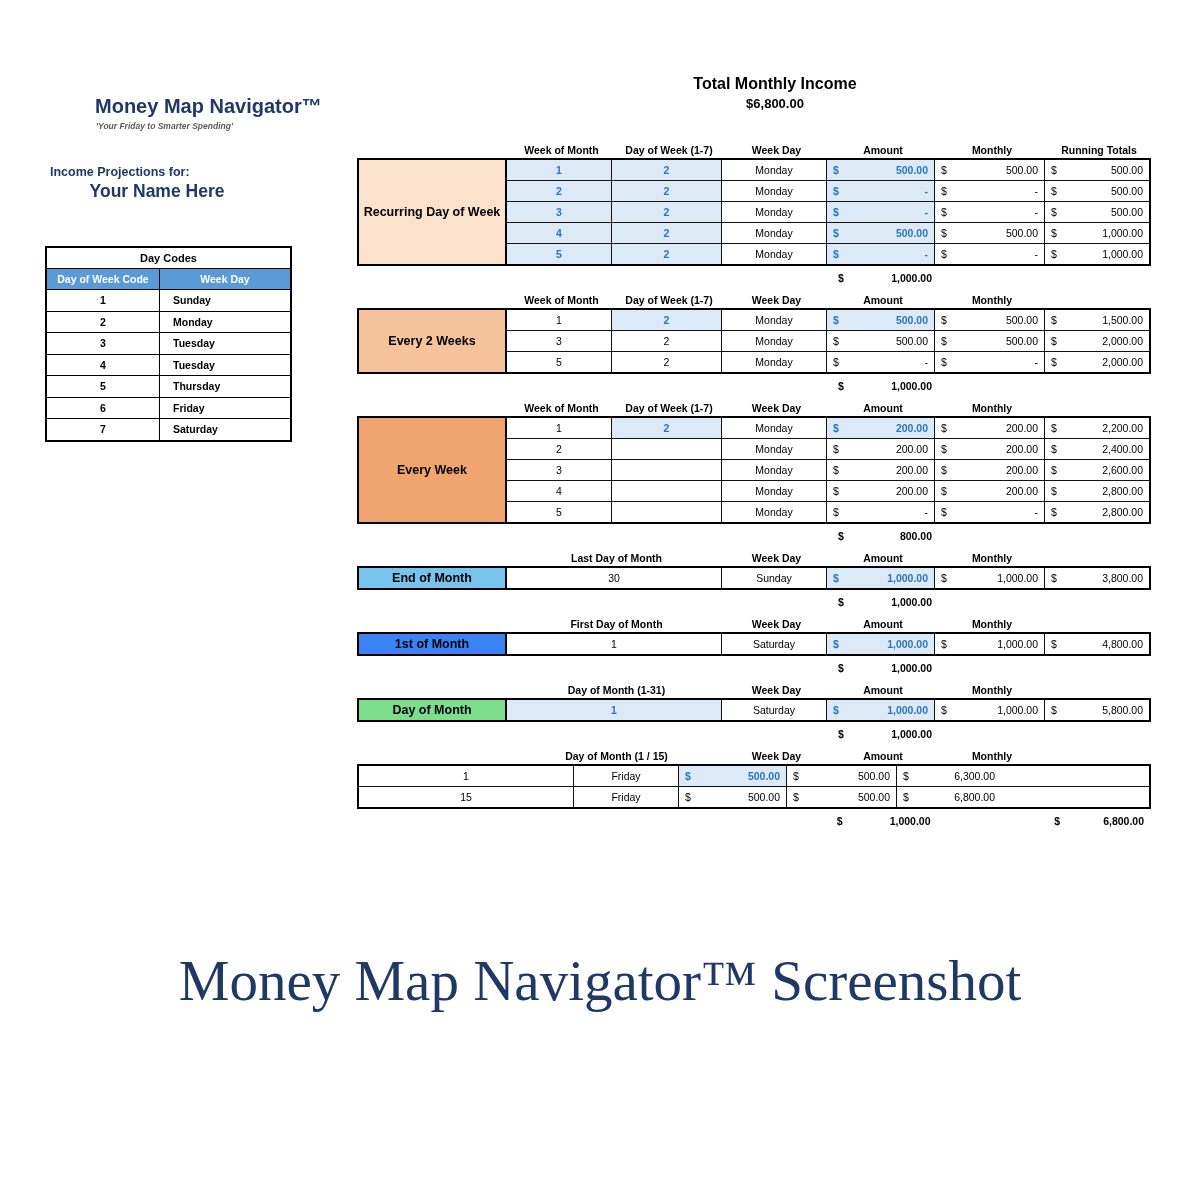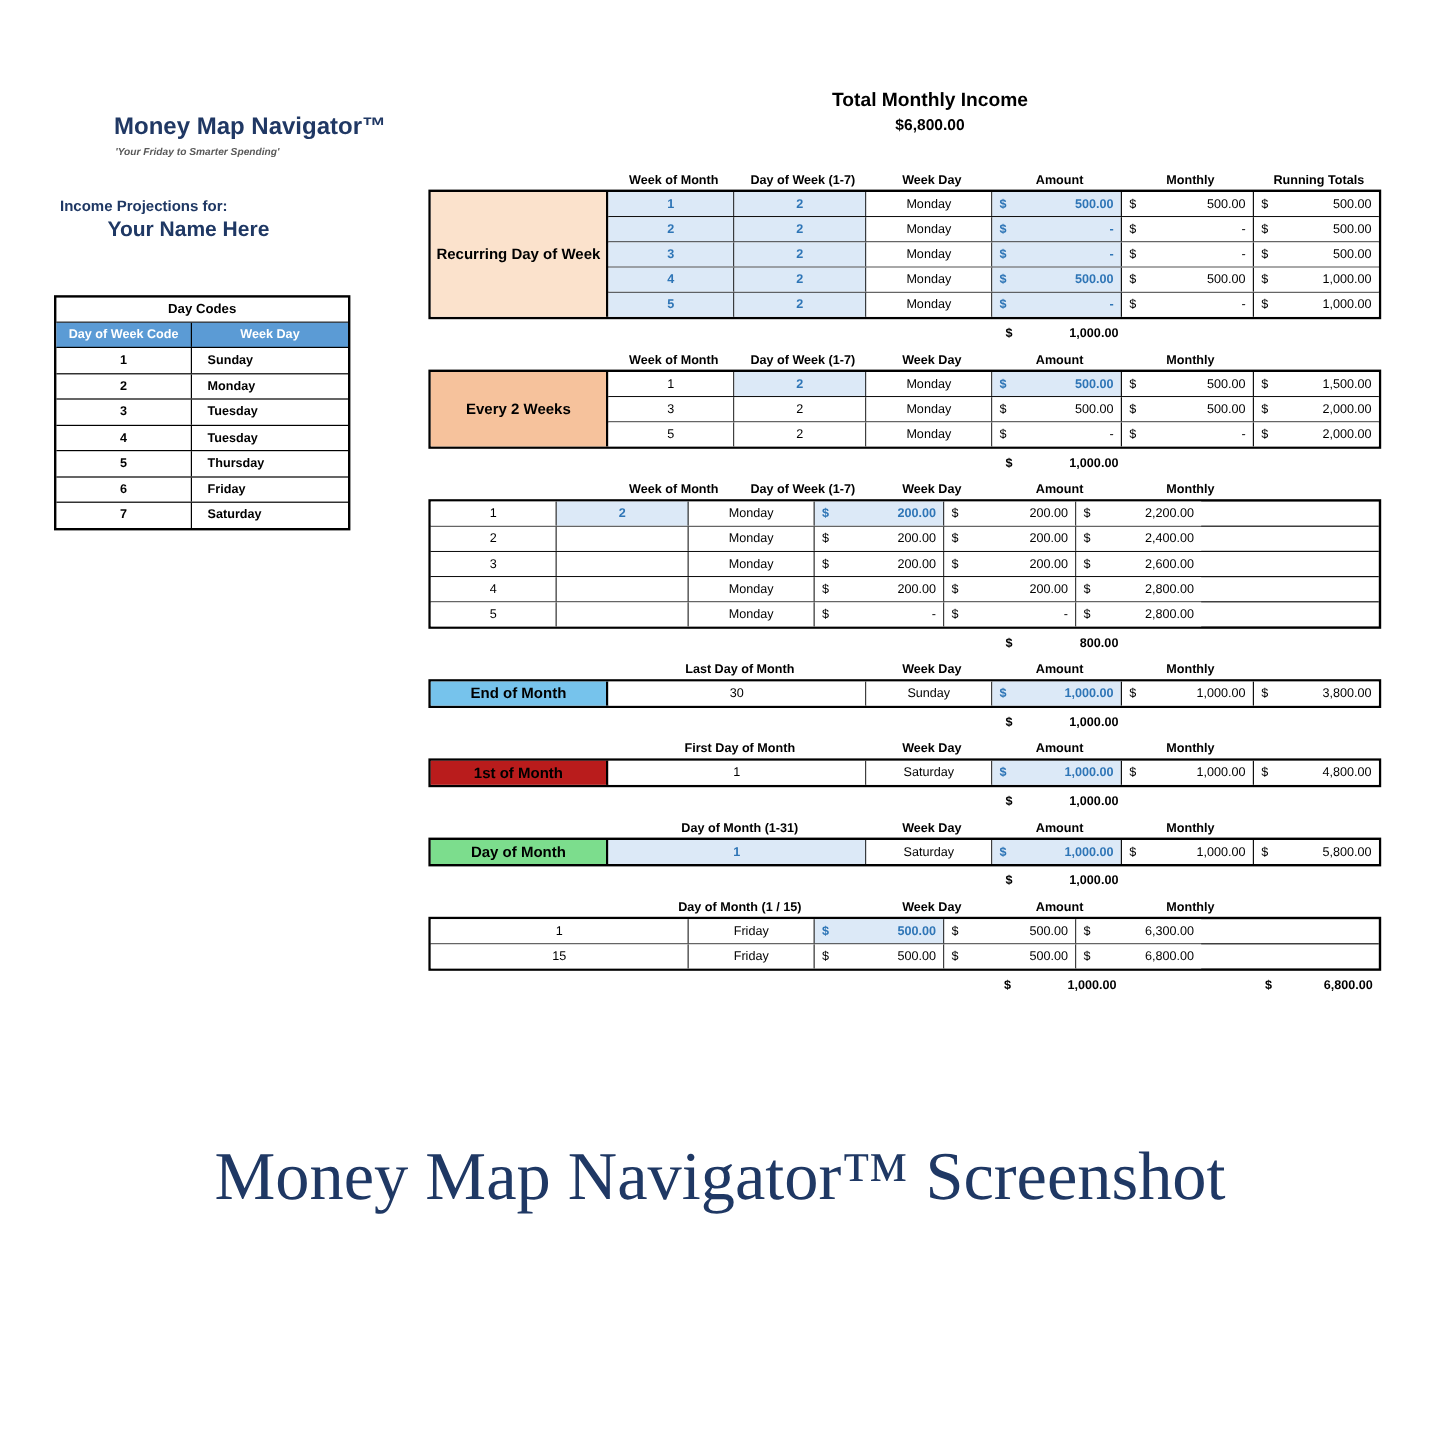--- a/index.html
+++ b/index.html
@@ -290,20 +290,21 @@
       <div class="hdr-row">
         <div style="width: 152px;"></div>
         <div class="h" style="width: 105px;">Week of Month</div>
         <div class="h" style="width: 110px;">Day of Week (1-7)</div>
         <div class="h" style="width: 105px;">Week Day</div>
         <div class="h" style="width: 108px;">Amount</div>
         <div class="h" style="width: 110px;">Monthly</div>
         <div class="h" style="width: 104px;"></div>
       </div>
       <div class="tbl">
+        <div class="lbl" style="width: 152px; background: rgb(240, 164, 111);">Every Week</div>
         <div class="grid">
           <div class="row">
             <div class="cell" style="width: 105px;">1</div>
             <div class="cell hl" style="width: 110px;">2</div>
             <div class="cell" style="width: 105px;">Monday</div>
             <div class="cell money hl" style="width: 108px;">
               <span>$</span>
               <span>200.00</span>
             </div>
             <div class="cell money" style="width: 110px;">
@@ -434,21 +435,21 @@
     <div class="sec">
       <div class="hdr-row">
         <div style="width: 152px;"></div>
         <div class="h" style="width: 215px;">First Day of Month</div>
         <div class="h" style="width: 105px;">Week Day</div>
         <div class="h" style="width: 108px;">Amount</div>
         <div class="h" style="width: 110px;">Monthly</div>
         <div class="h" style="width: 104px;"></div>
       </div>
       <div class="tbl">
-        <div class="lbl" style="width: 152px; background: #b91c1c;">1st of Month</div>
+        <div class="lbl" style="width: 152px; background: #3b82f6;">1st of Month</div>
         <div class="grid">
           <div class="row">
             <div class="cell" style="width: 215px;">1</div>
             <div class="cell" style="width: 105px;">Saturday</div>
             <div class="cell money hl" style="width: 108px;">
               <span>$</span>
               <span>1,000.00</span>
             </div>
             <div class="cell money" style="width: 110px;">
               <span>$</span>

